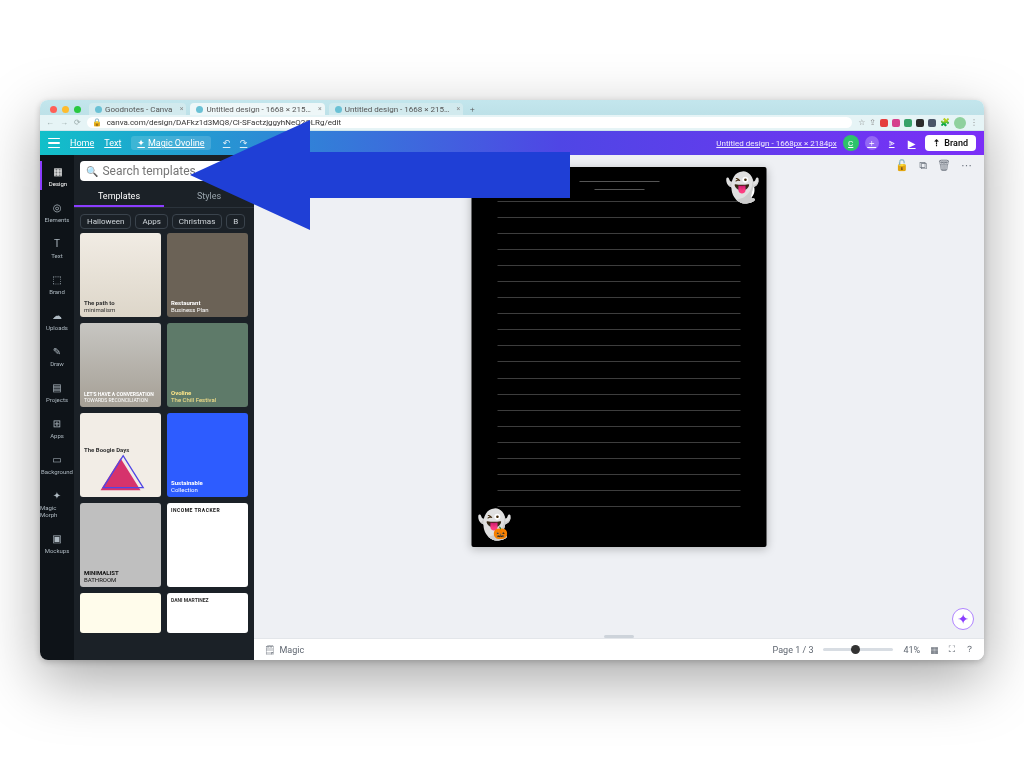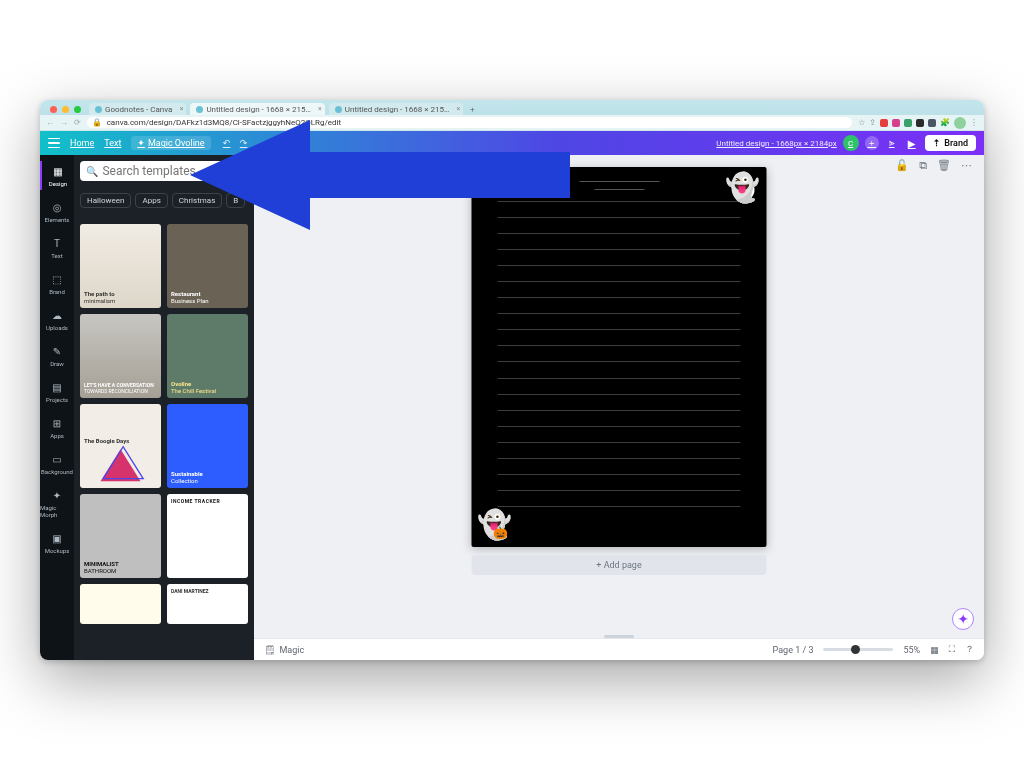--- a/index.html
+++ b/index.html
@@ -54,21 +54,21 @@
   .rail-ic{width:14px;height:14px;display:flex;align-items:center;justify-content:center;font-size:10px;}
 
   
   .panel{width:180px;background:#1b2127;color:#e6e9ec;display:flex;flex-direction:column;}
   .search-wrap{padding:6px;}
   .search-box{height:20px;background:#fff;border-radius:4px;display:flex;align-items:center;padding:0 6px;gap:4px;}
   .search-box input{border:none;outline:none;font-size:12px;flex:1;background:transparent;color:#333;}
   .tabs{display:flex;font-size:9px;border-bottom:1px solid #2b333b;}
   .tabs div{flex:1;text-align:center;padding:4px 0;color:#9aa5ad;cursor:pointer;}
   .tabs div.active{color:#fff;border-bottom:2px solid #8b3dff;}
-  .chips{display:flex;gap:4px;padding:6px 6px 16px 6px;font-size:8px;}
+  .chips{display:flex;gap:4px;padding:6px 6px 4px 6px;font-size:8px;}
   .chip{border:1px solid #3a434c;border-radius:4px;padding:2px 6px;color:#cfd5da;white-space:nowrap;}
   .grid{flex:1;overflow:hidden;padding:0 6px;display:flex;flex-direction:column;gap:6px;}
   .grow{display:flex;gap:6px;}
   .thumb{flex:1;height:84px;border-radius:3px;background:#e9e6e1;position:relative;overflow:hidden;font-size:6px;color:#333;display:flex;flex-direction:column;justify-content:flex-end;padding:4px;}
   .thumb .tline{font-weight:700;}
 
   
   .canvas-area{flex:1;background:#eef0f4;position:relative;}
   .ctx-bar{position:absolute;top:4px;right:12px;display:flex;gap:10px;color:#6f7680;font-size:11px;}
   .doc{position:absolute;left:50%;top:12px;transform:translateX(-50%);width:295px;height:380px;background:#000;border-radius:2px;box-shadow:0 2px 10px rgba(0,0,0,.25);}
@@ -229,20 +229,24 @@
         </div>
     </div>
 
     <div class="panel">
       <div class="search-wrap">
         <div class="search-box">
           <span style="color:#888;font-size:10px;">🔍</span>
           <input placeholder="Search templates" style="">
         </div>
       </div>
+      <div class="tabs">
+        <div class="active">Templates</div>
+        <div>Styles</div>
+      </div>
       <div class="chips">
         <div class="chip">Halloween</div>
         <div class="chip">Apps</div>
         <div class="chip">Christmas</div>
         <div class="chip">B</div>
       </div>
       <div class="grid">
         <div class="grow">
           <div class="thumb" style="background:linear-gradient(#f1ece4,#ddd6c9)">
               <div class="tline">The path to</div>
@@ -325,36 +329,35 @@
             <span></span>
             <span></span>
             <span></span>
             <span></span>
             <span></span>
         </div>
         <span class="ghost" style="right:6px;top:4px;">👻</span>
         <span class="ghost" style="left:6px;bottom:6px;">👻<span style="font-size:12px;position:absolute;left:16px;top:18px;">🎃</span></span>
       </div>
 
-      <div class="add-page">+ Add page</div>
 
       <div class="fab">✦</div>
 
       <div class="bottom">
         <div class="mini-handle"></div>
         <div class="notes">
           <span>🗒</span>
           <span>Magic</span>
         </div>
         <div class="spacer"></div>
         <span>Page 1 / 3</span>
         <div class="zoom-slider">
             <div class="knob"></div>
           </div>
-        <span>55%</span>
+        <span>41%</span>
         <span>▦</span>
         <span>⛶</span>
         <span>？</span>
       </div>
     </div>
 
   </div>
 </div>
 
 <svg class="big-arrow" viewBox="0 0 380 170">

